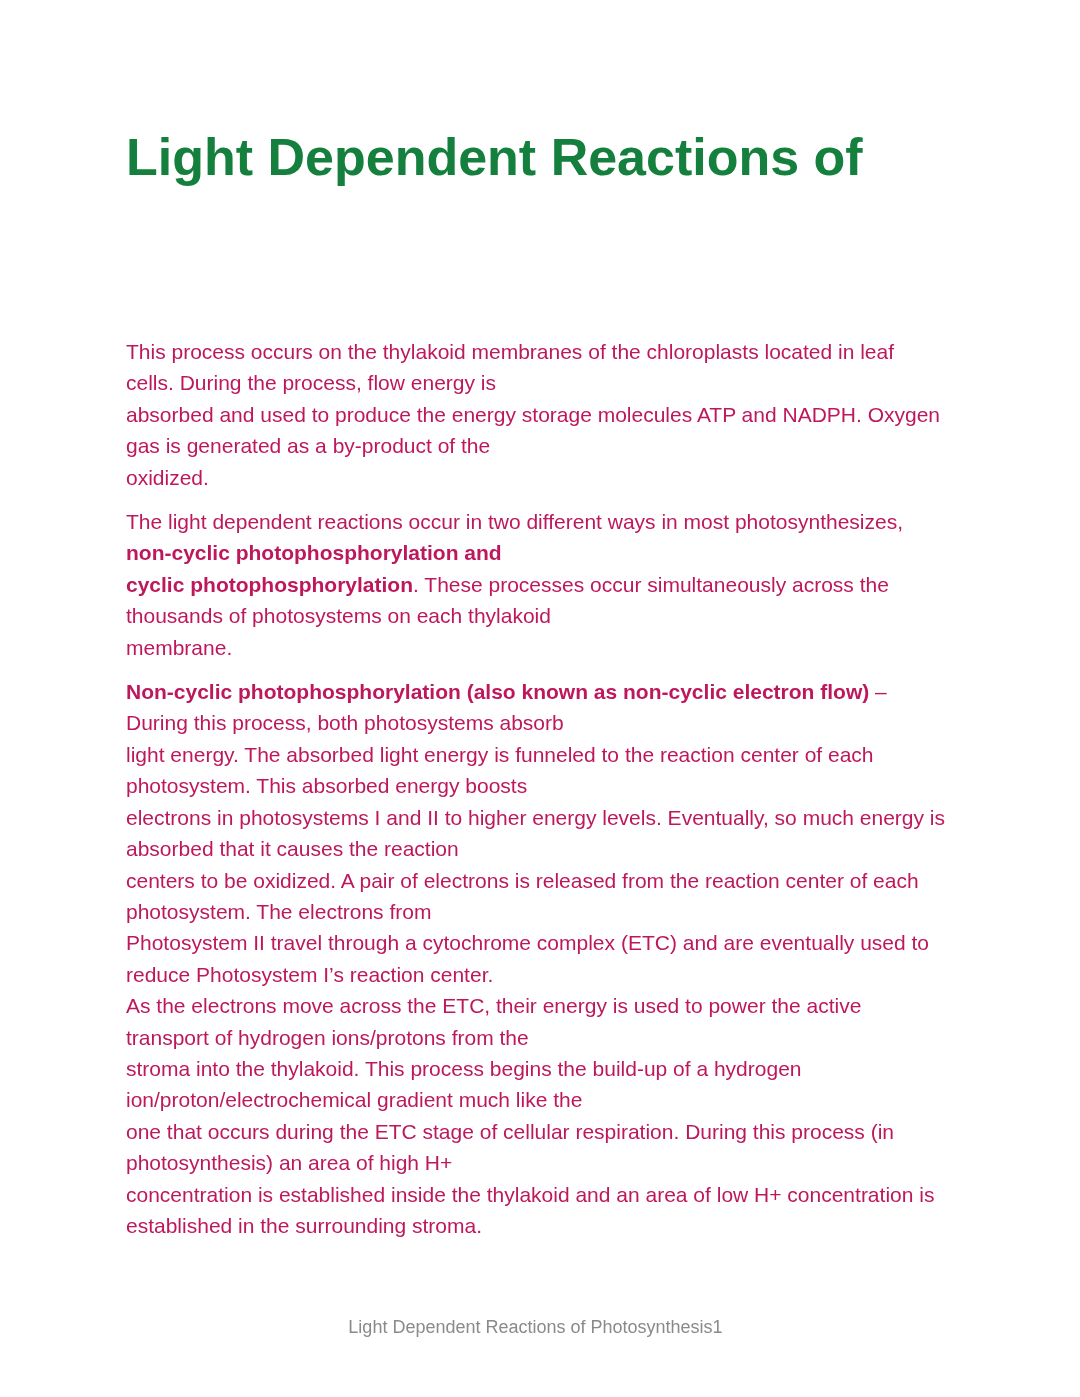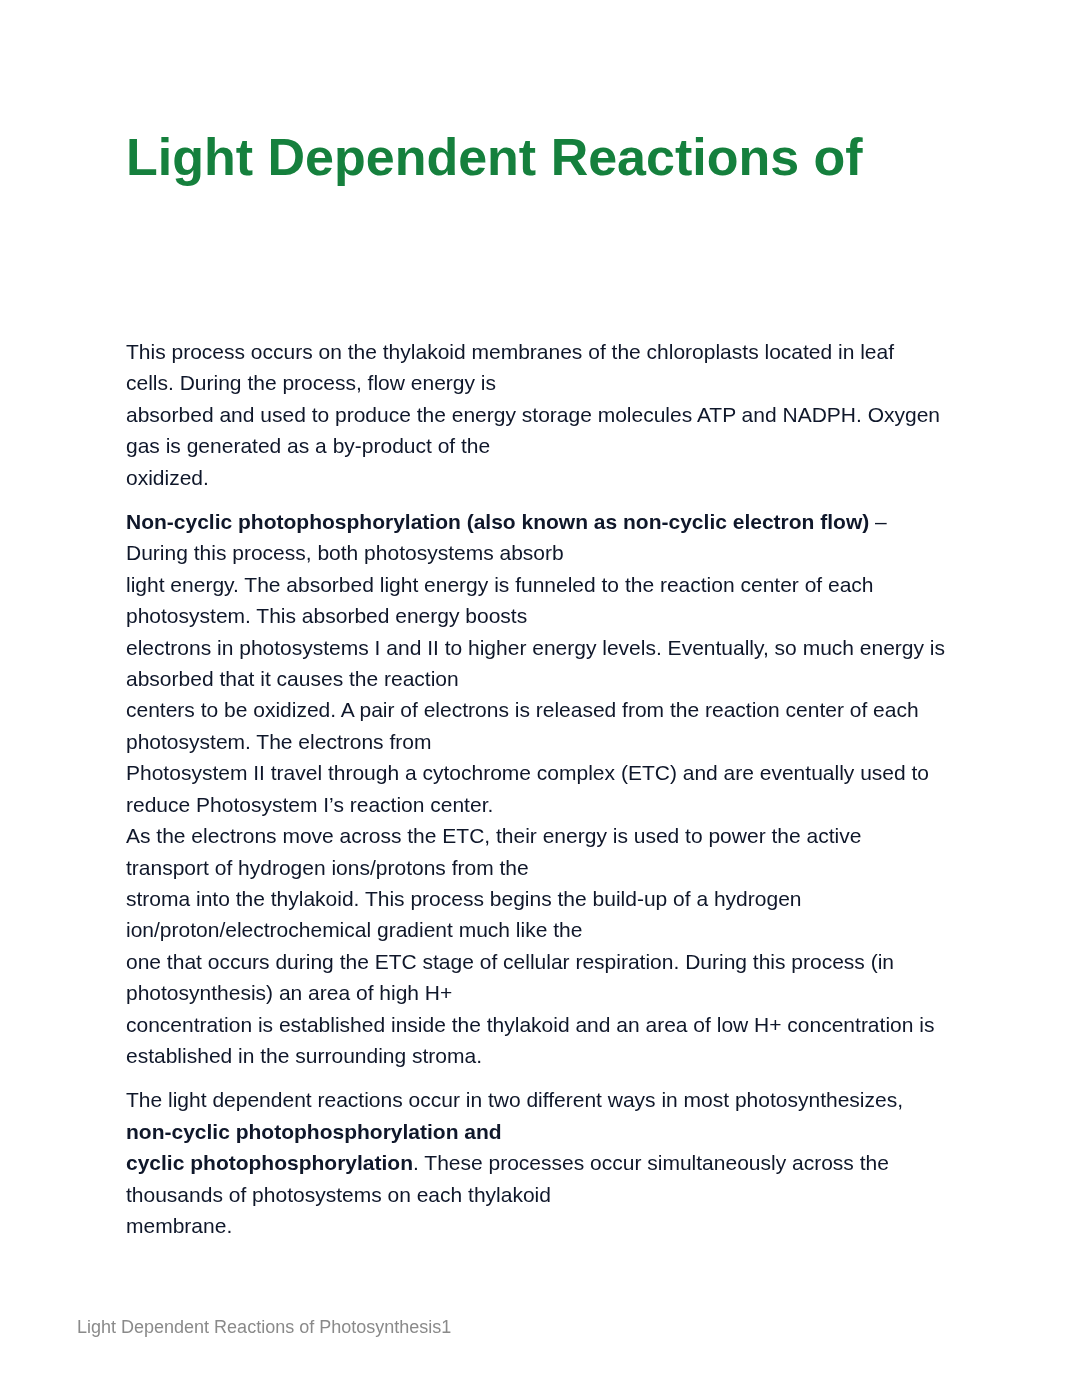--- a/index.html
+++ b/index.html
@@ -30,39 +30,39 @@
     display: block;
     white-space: nowrap;
   }
   .doc-body {
     position: absolute;
     left: 126px;
     top: 336px;
     width: 830px;
     font-size: 21px;
     line-height: 31.4px;
-    color: #0f172a;
+    color: #be185d;
   }
   .doc-body p.para {
     margin: 0 0 13px 0;
   }
   .doc-body .line {
     display: block;
     white-space: nowrap;
   }
   .doc-body b {
     font-weight: 700;
   }
   .page-footer {
     position: absolute;
-    left: 77px;
+    left: 49px;
     right: 58px;
     top: 1317px;
     display: flex;
-    justify-content: flex-start;
+    justify-content: center;
     align-items: baseline;
     font-size: 18px;
     line-height: 21px;
     color: #8a8a8a;
   }
   .page-footer span {
     white-space: nowrap;
   }
 </style>
 </head>
@@ -76,46 +76,46 @@
 
   <div class="doc-body">
       <p class="para">
         <span class="line"><span>This process occurs on the thylakoid membranes of the chloroplasts located in leaf</span></span>
         <span class="line"><span>cells. During the process, flow energy is</span></span>
         <span class="line"><span>absorbed and used to produce the energy storage molecules ATP and NADPH. Oxygen</span></span>
         <span class="line"><span>gas is generated as a by-product of the</span></span>
         <span class="line"><span>oxidized.</span></span>
       </p>
       <p class="para">
+        <span class="line"><span>The light dependent reactions occur in two different ways in most photosynthesizes,</span></span>
+        <span class="line"><b>non-cyclic photophosphorylation and</b></span>
+        <span class="line"><b>cyclic photophosphorylation</b><span>. These processes occur simultaneously across the</span></span>
+        <span class="line"><span>thousands of photosystems on each thylakoid</span></span>
+        <span class="line"><span>membrane.</span></span>
+      </p>
+      <p class="para">
         <span class="line"><b>Non-cyclic photophosphorylation (also known as non-cyclic electron flow)</b><span> –</span></span>
         <span class="line"><span>During this process, both photosystems absorb</span></span>
         <span class="line"><span>light energy. The absorbed light energy is funneled to the reaction center of each</span></span>
         <span class="line"><span>photosystem. This absorbed energy boosts</span></span>
         <span class="line"><span>electrons in photosystems I and II to higher energy levels. Eventually, so much energy is</span></span>
         <span class="line"><span>absorbed that it causes the reaction</span></span>
         <span class="line"><span>centers to be oxidized. A pair of electrons is released from the reaction center of each</span></span>
         <span class="line"><span>photosystem. The electrons from</span></span>
         <span class="line"><span>Photosystem II travel through a cytochrome complex (ETC) and are eventually used to</span></span>
         <span class="line"><span>reduce Photosystem I’s reaction center.</span></span>
         <span class="line"><span>As the electrons move across the ETC, their energy is used to power the active</span></span>
         <span class="line"><span>transport of hydrogen ions/protons from the</span></span>
         <span class="line"><span>stroma into the thylakoid. This process begins the build-up of a hydrogen</span></span>
         <span class="line"><span>ion/proton/electrochemical gradient much like the</span></span>
         <span class="line"><span>one that occurs during the ETC stage of cellular respiration. During this process (in</span></span>
         <span class="line"><span>photosynthesis) an area of high H+</span></span>
         <span class="line"><span>concentration is established inside the thylakoid and an area of low H+ concentration is</span></span>
         <span class="line"><span>established in the surrounding stroma.</span></span>
       </p>
-      <p class="para">
-        <span class="line"><span>The light dependent reactions occur in two different ways in most photosynthesizes,</span></span>
-        <span class="line"><b>non-cyclic photophosphorylation and</b></span>
-        <span class="line"><b>cyclic photophosphorylation</b><span>. These processes occur simultaneously across the</span></span>
-        <span class="line"><span>thousands of photosystems on each thylakoid</span></span>
-        <span class="line"><span>membrane.</span></span>
-      </p>
     </div>
 
   <div class="page-footer">
     <span>Light Dependent Reactions of Photosynthesis</span>
     <span>1</span>
   </div>
 
 </div>
 
 </body></html>

